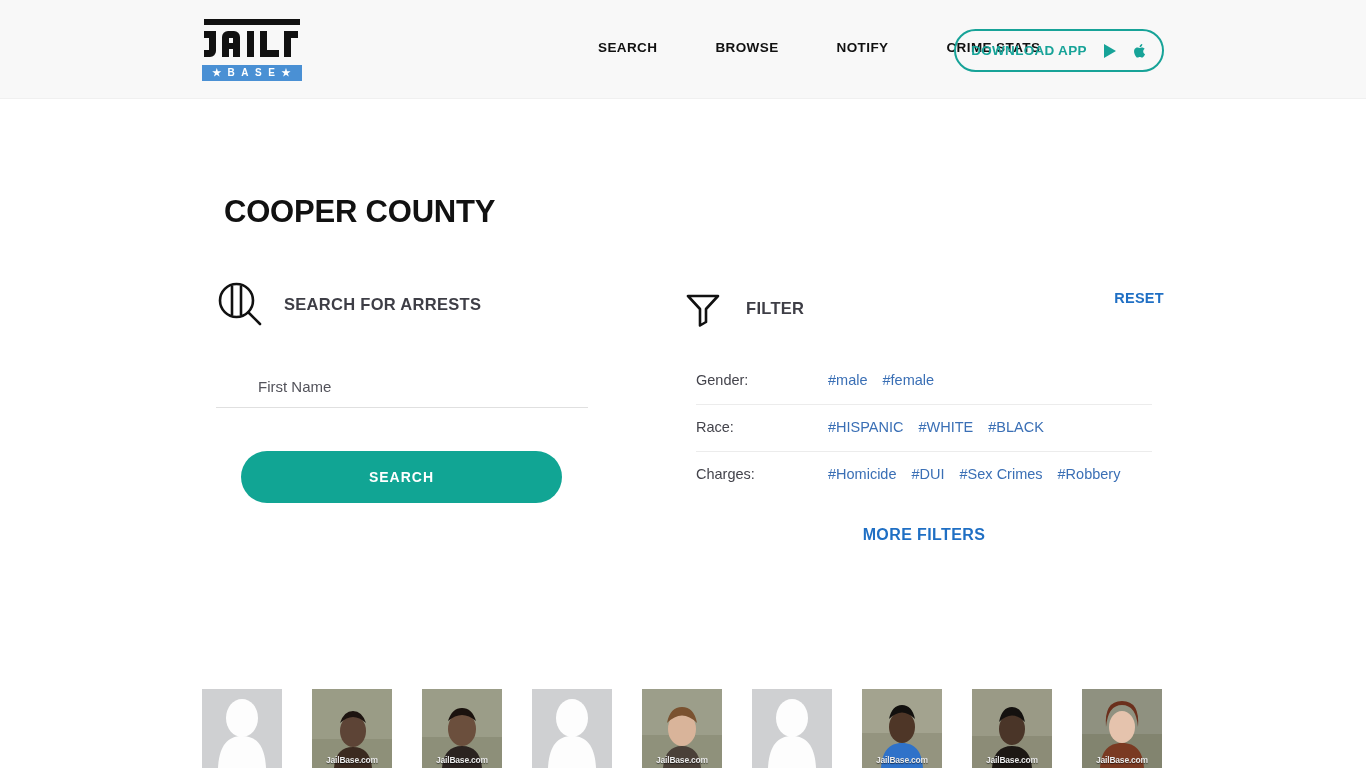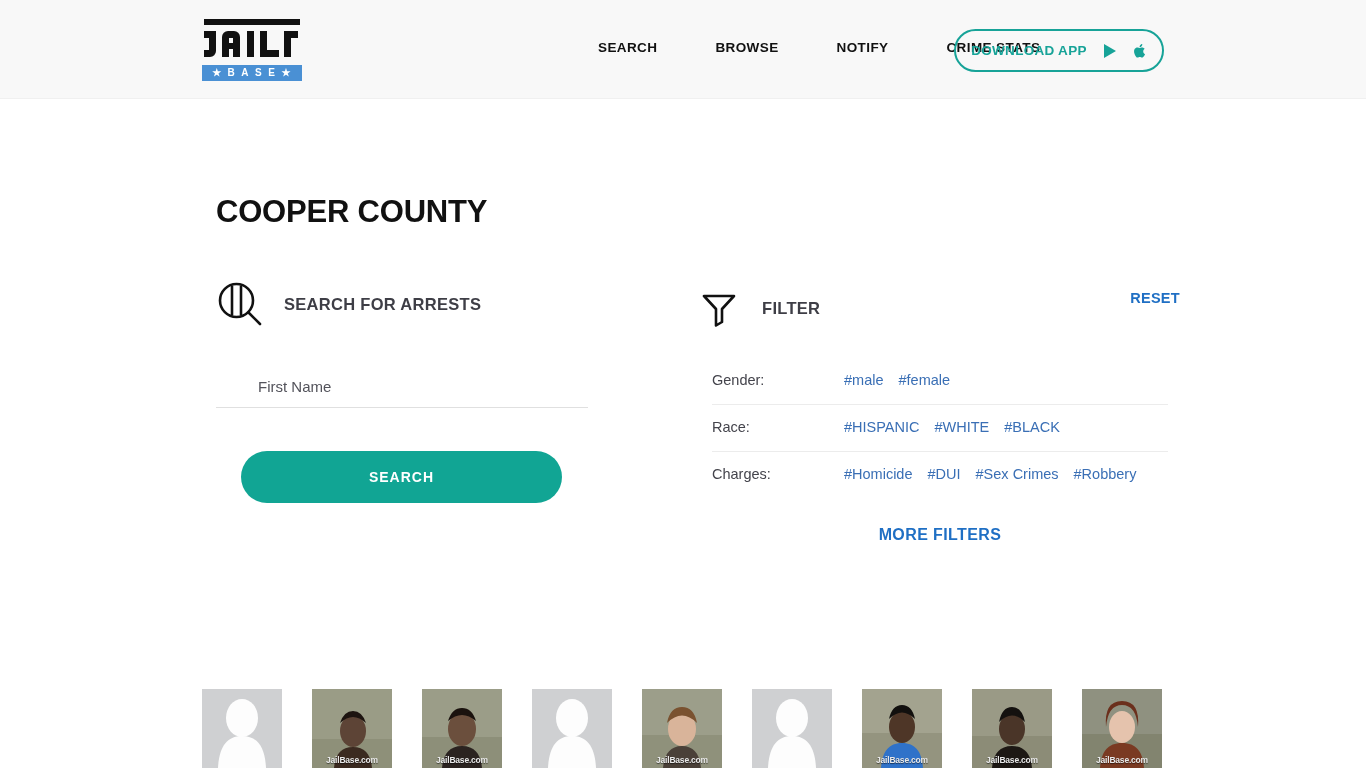--- a/index.html
+++ b/index.html
@@ -65,21 +65,21 @@
   .icon-play {
     width: 0; height: 0; display: inline-block;
     border-top: 7px solid transparent;
     border-bottom: 7px solid transparent;
     border-left: 12px solid #17a398;
   }
   .icon-apple { display: inline-block; width: 14px; height: 16px; }
 
   
   .page-title {
-    position: absolute; left: 216px; top: 194px;
+    position: absolute; left: 224px; top: 194px;
     font-size: 31px; font-weight: bold; color: #111111;
     letter-spacing: -0.2px; margin: 0;
   }
 
   
   .search-panel { position: absolute; left: 216px; top: 278px; width: 372px; }
   .panel-head { display: flex; align-items: center; gap: 20px; height: 52px; }
   .icon-jailsearch { width: 48px; height: 48px; flex: 0 0 48px; }
   .panel-head-title {
     font-size: 16.5px; font-weight: bold; color: #3e3e46;
@@ -103,21 +103,21 @@
     margin-top: 43px; margin-left: 25px;
     width: 321px; height: 52px;
     background: #11a594; border: none; border-radius: 26px;
     color: #ffffff; font-size: 14px; font-weight: bold;
     letter-spacing: 1px;
     font-family: "Liberation Sans", sans-serif;
     cursor: pointer;
   }
 
   
-  .filter-panel { position: absolute; left: 700px; top: 284px; width: 480px; }
+  .filter-panel { position: absolute; left: 684px; top: 284px; width: 480px; }
   .filter-head { position: relative; height: 48px; display: flex; align-items: center; }
   .icon-funnel { width: 38px; height: 38px; margin-left: 0; flex: 0 0 38px; }
   .filter-head-title {
     margin-left: 24px;
     font-size: 16.5px; font-weight: bold; color: #3e3e46;
     letter-spacing: 0.3px;
   }
   .reset-link {
     position: absolute; right: 0; top: 6px;
     color: #1f6fc4; font-size: 14.5px; font-weight: bold;

